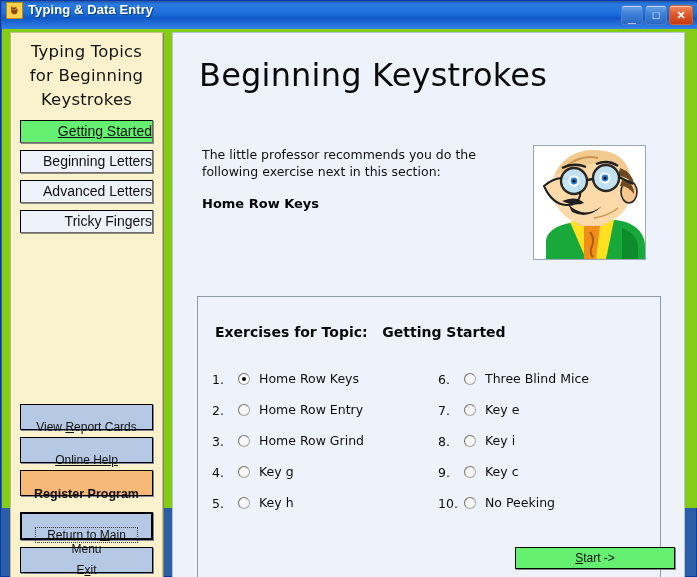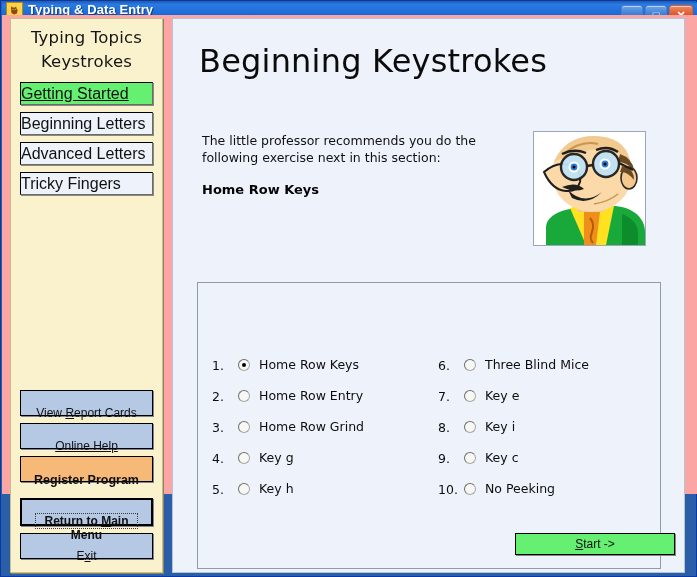--- a/index.html
+++ b/index.html
@@ -95,24 +95,24 @@
   .cap-btn.min .glyph {
     align-items: flex-end;
     padding-bottom: 3px;
     font-size: 14px;
     line-height: 8px;
   }
 
   
   #form-body {
     position: absolute;
-    left: 1px; top: 14px;
+    left: 1px; top: 28px;
     width: 695px;
     height: 479px;
-    background: #fca5a5;
+    background: #84cc16;
   }
 
   
   #sidebar {
     position: absolute;
     left: 8px; top: 3px;
     width: 153px;
     height: 555px;
     background: #faf2cc;
     border: 1px solid #c8bd8c;
@@ -134,24 +134,24 @@
     margin: 0 auto 7px auto;
     width: 133px;
     height: 23px;
     box-sizing: border-box;
     background: #eef3fb;
     border: 1px solid #000000;
     border-right-color: #6b6b6b;
     border-bottom-color: #6b6b6b;
     box-shadow: 1px 1px 0 #8b8b7d;
     font-family: "Liberation Sans", sans-serif;
-    font-size: 16px;
+    font-size: 14px;
     color: #111111;
     line-height: 21px;
-    text-align: left;
+    text-align: right;
     cursor: default;
     padding: 0;
   }
   .side-btn.active {
     background: #66f071;
   }
   .side-btn.active span, .side-btn.uline span {
     text-decoration: underline;
   }
   #topics-list { margin-top: 8px; }
@@ -193,21 +193,20 @@
     border: 2px solid #000000;
     line-height: 18px;
     position: relative;
   }
   .low-btn.focused .inner {
     display: block;
     border: 1px dotted #3b3b3b;
     margin: 1px;
     height: 14px;
     line-height: 14px;
-    font-weight: bold;
   }
 
   
   #main-panel {
     position: absolute;
     left: 170px; top: 3px;
     width: 513px;
     height: 555px;
     background: #eef3fb;
     border: 1px solid #b4c3d6;
@@ -366,20 +365,21 @@
       </div>
     </div>
   </div>
 
   <div id="form-body">
 
     <div id="sidebar">
 
       <div id="sidebar-title">
         <div>Typing Topics</div>
+        <div>for Beginning</div>
         <div>Keystrokes</div>
       </div>
 
       <div id="topics-list">
         <button class="side-btn active">
           <span>Getting Started</span>
         </button>
         <button class="side-btn">
           <span>Beginning Letters</span>
         </button>
@@ -457,20 +457,21 @@
           <path d="M28 55 q14 -6 22 2 q-10 4 -22 -2 Z" fill="#1f1f1f"></path>
 
           <path d="M34 58 q16 16 34 2 q-14 14 -30 6 Z" fill="#1f1f1f"></path>
           <path d="M42 63 q10 7 20 1 q-10 6 -20 -1 Z" fill="#ffb3c0"></path>
 
           <path d="M60 72 q14 -2 24 -10" stroke="#c9964f" stroke-width="1.6" fill="none"></path>
         </svg>
       </div>
 
       <div id="exercises-box">
+        <div id="exercises-title">Exercises for Topic:   Getting Started</div>
 
         <div class="ex-col" id="ex-col-left">
           <div class="ex-row">
             <span class="ex-num">1.</span>
             <span class="radio checked"></span>
             <span class="ex-label">Home Row Keys</span>
           </div>
           <div class="ex-row">
             <span class="ex-num">2.</span>
             <span class="radio"></span>

